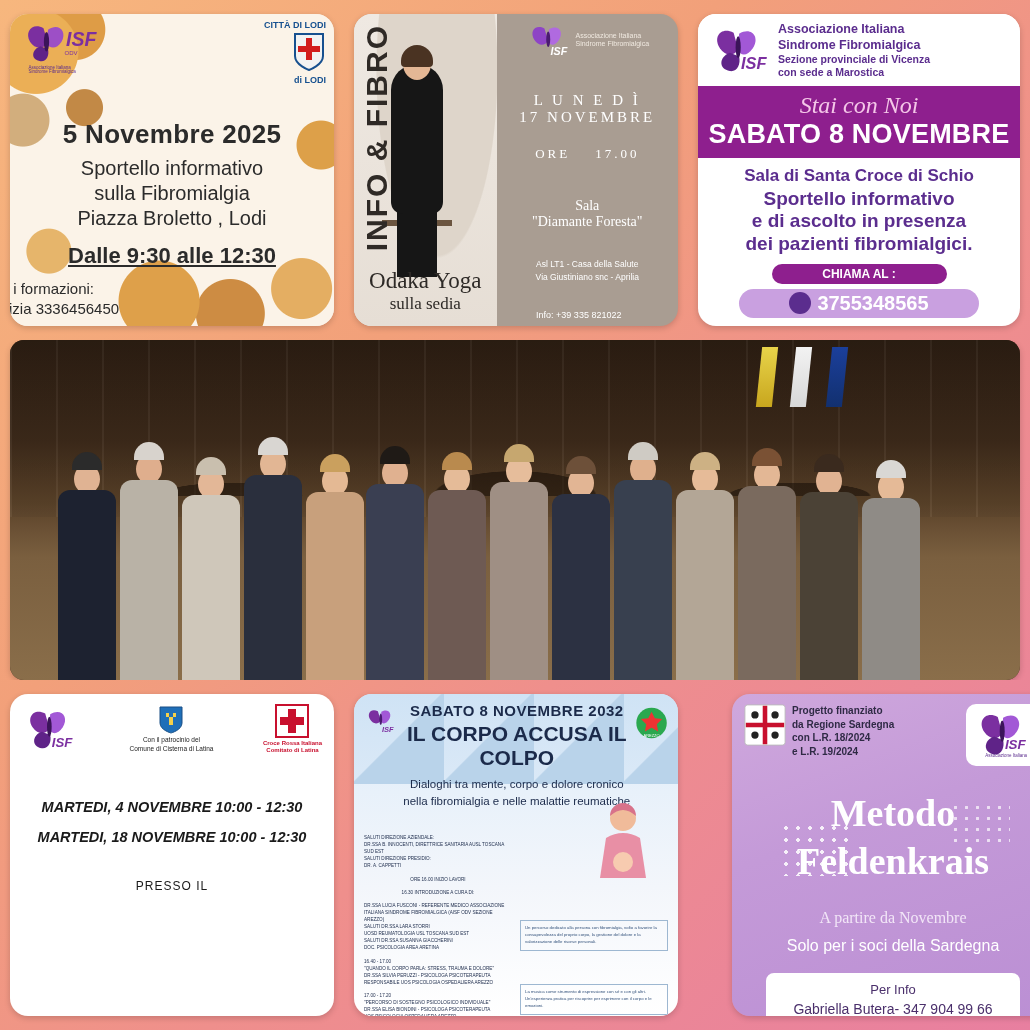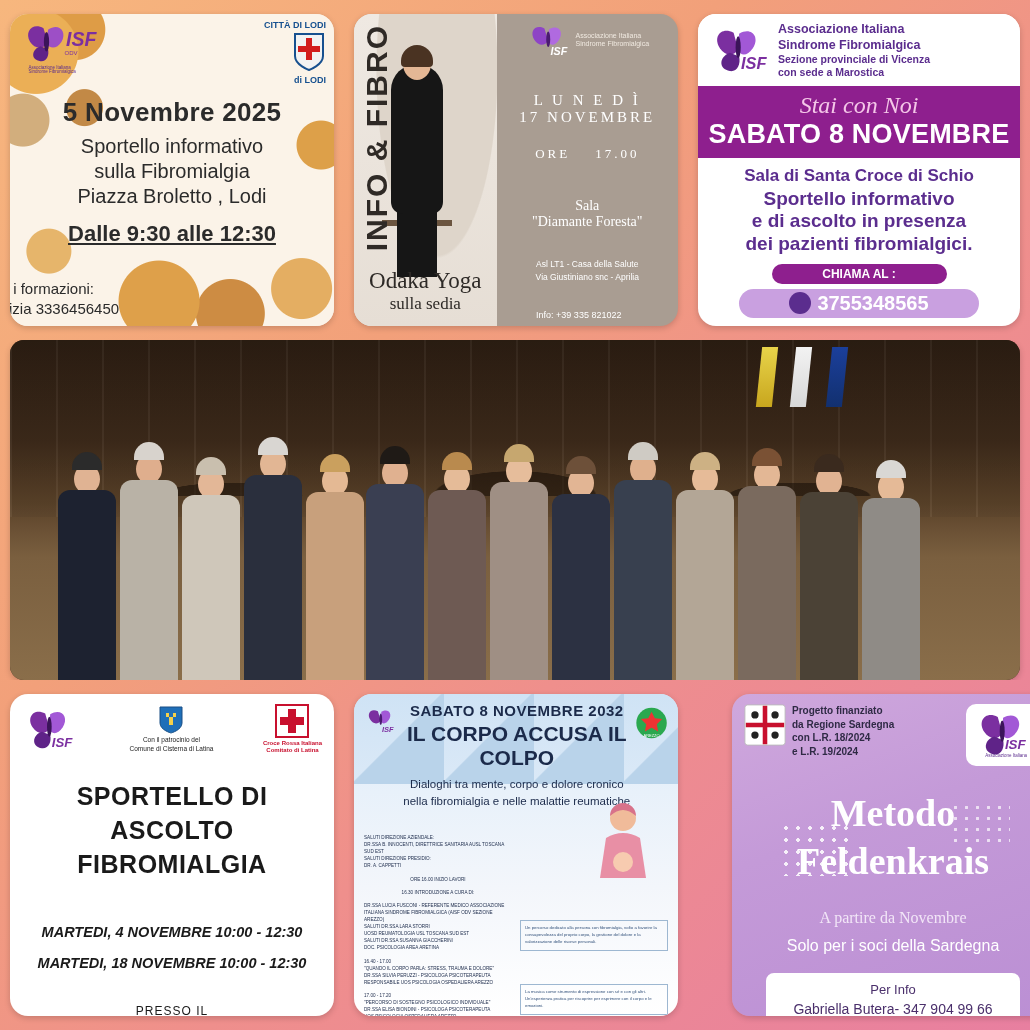--- a/index.html
+++ b/index.html
@@ -49,21 +49,21 @@
       radial-gradient(circle at 96% 42%, #d8912d 0 24px, transparent 25px),
       radial-gradient(circle at 12% 76%, #e2aa55 0 22px, transparent 23px),
       #fbf3e8;
     opacity: .85;
   }
   .c1 .inner { position: relative; height: 100%; text-align: center; color: #2b2b2b; }
   .c1 .topbar { display:flex; justify-content:space-between; align-items:flex-start; padding: 6px 8px 0; }
   .c1 .aisf { width: 84px; }
   .c1 .muni { text-align: right; font-size: 9px; line-height: 1.15; color: #16508f; font-weight: bold; }
   .c1 .muni .cross { display:inline-block; margin-top:2px; }
-  .c1 h1 { font-size: 26px; font-weight: bold; margin-top: 12px; letter-spacing: .3px; }
+  .c1 h1 { font-size: 26px; font-weight: bold; margin-top: 34px; letter-spacing: .3px; }
   .c1 h2 { font-size: 20px; font-weight: normal; margin-top: 6px; line-height: 1.25; }
   .c1 .hours { font-size: 22px; font-weight: bold; text-decoration: underline; margin-top: 12px; }
   .c1 .contact { position:absolute; left: -6px; bottom: 8px; font-size: 15px; text-align: left; line-height:1.3; }
 
   
   .aisf-logo { display: block; }
 
   
   .c2 { background: #a99d92; display: flex; }
   .c2 .left {
@@ -456,25 +456,20 @@
         </div>
         <div class="crc">
           <svg width="34" height="34" viewBox="0 0 34 34" aria-hidden="true">
             <rect x="1" y="1" width="32" height="32" fill="#fff" stroke="#c8102e" stroke-width="2"></rect>
             <path d="M13 5 h8 v8 h8 v8 h-8 v8 h-8 v-8 h-8 v-8 h8 z" fill="#c8102e"></path>
           </svg>
           <div style="white-space:pre-line">Croce Rossa Italiana
 Comitato di Latina</div>
         </div>
       </div>
-      <h1>
-        <span>SPORTELLO  DI</span><br>
-        <span>ASCOLTO</span><br>
-        <span>FIBROMIALGIA</span>
-      </h1>
       <div class="dates">
         <div>MARTEDI,  4 NOVEMBRE     10:00 - 12:30</div>
         <div>MARTEDI, 18 NOVEMBRE     10:00 - 12:30</div>
       </div>
       <div class="presso">PRESSO IL</div>
 
     </div>
   </div>
 
   <div class="cell">

